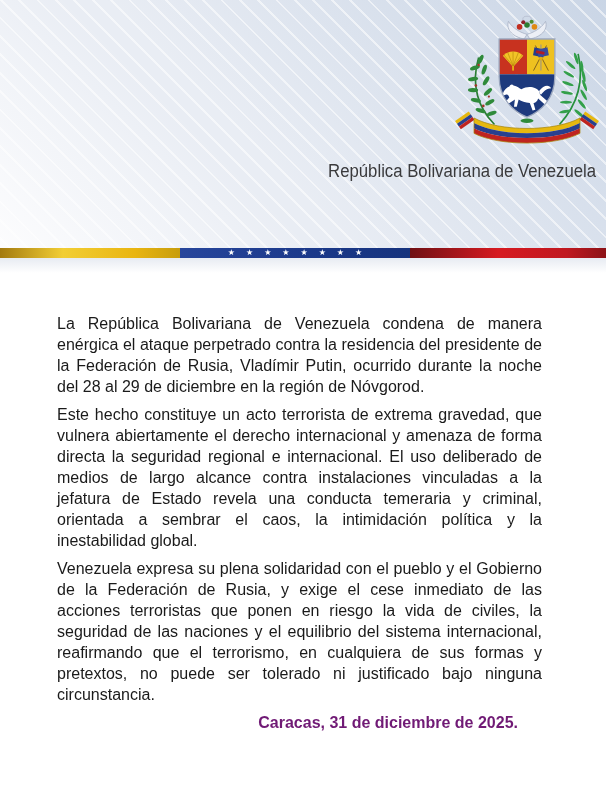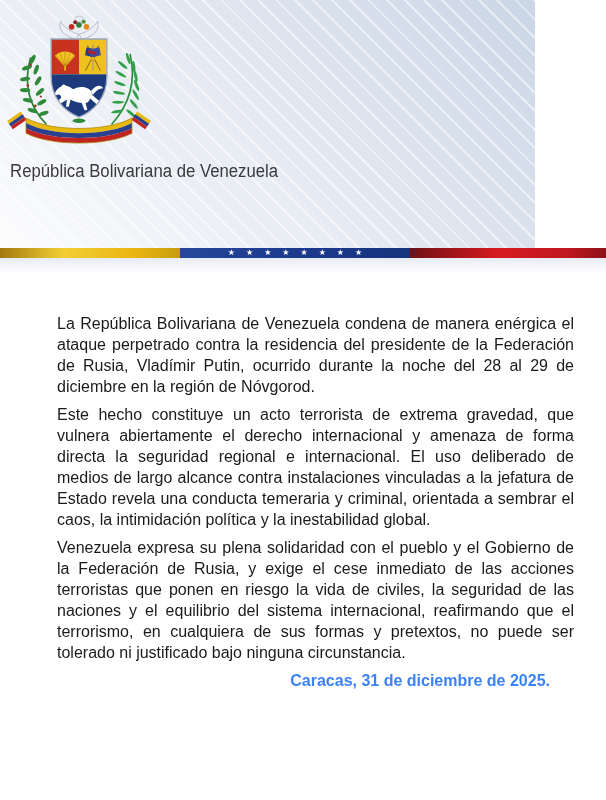--- a/index.html
+++ b/index.html
@@ -8,27 +8,27 @@
     position:relative;
     width:606px; height:800px;
     margin:0 auto;
     background:#ffffff;
     font-family:"Liberation Sans", sans-serif;
     overflow:hidden;
   }
   
   .header {
     position:relative;
-    width:535px; height:258px;
+    width:606px; height:258px;
     background:
       repeating-linear-gradient(45deg, rgba(255,255,255,0.55) 0 2px, rgba(255,255,255,0) 2px 13px),
       linear-gradient(45deg, #fdfdfe 0%, rgba(253,253,254,0) 38%),
       linear-gradient(45deg, rgba(203,214,230,0) 42%, rgba(196,209,227,0.85) 100%),
       #e9edf4;
-    text-align:left;
+    text-align:right;
   }
   .arms-wrap { padding-top:12px; height:160px; }
   .republic-line {
     margin-top:0px;
     font-size:18px; line-height:22px;
     color:#3a3a3c; font-weight:400;
     display:block;
   }
   .republic-line > span { display:inline-block; transform:scaleX(.93); transform-origin:50% 50%; }
   .main-title {
@@ -63,35 +63,35 @@
   .flag-red {
     width:196px; height:10px;
     background:linear-gradient(to right,#6f1014,#d61a21 45%,#c01820 80%,#8c1217);
   }
   .header-fade {
     width:606px; height:15px;
     background:linear-gradient(180deg,#e7ebf2,#ffffff);
   }
   
   .doc-body {
-    padding:40px 32px 0 57px;
+    padding:40px 64px 0 57px;
     color:#1a1a1a;
   }
   .doc-body p {
     font-size:16px; line-height:21px;
     text-align:justify;
     margin-bottom:7px;
   }
   .dateline {
     margin-top:6px;
     font-size:16px; line-height:21px;
     font-weight:700;
     text-align:right;
     padding-right:24px;
-    color:#3b82f6;
+    color:#701a75;
   }
 </style>
 </head>
 <body>
 
 <div class="page">
 
   <div class="header">
 
     <div class="arms-wrap">

